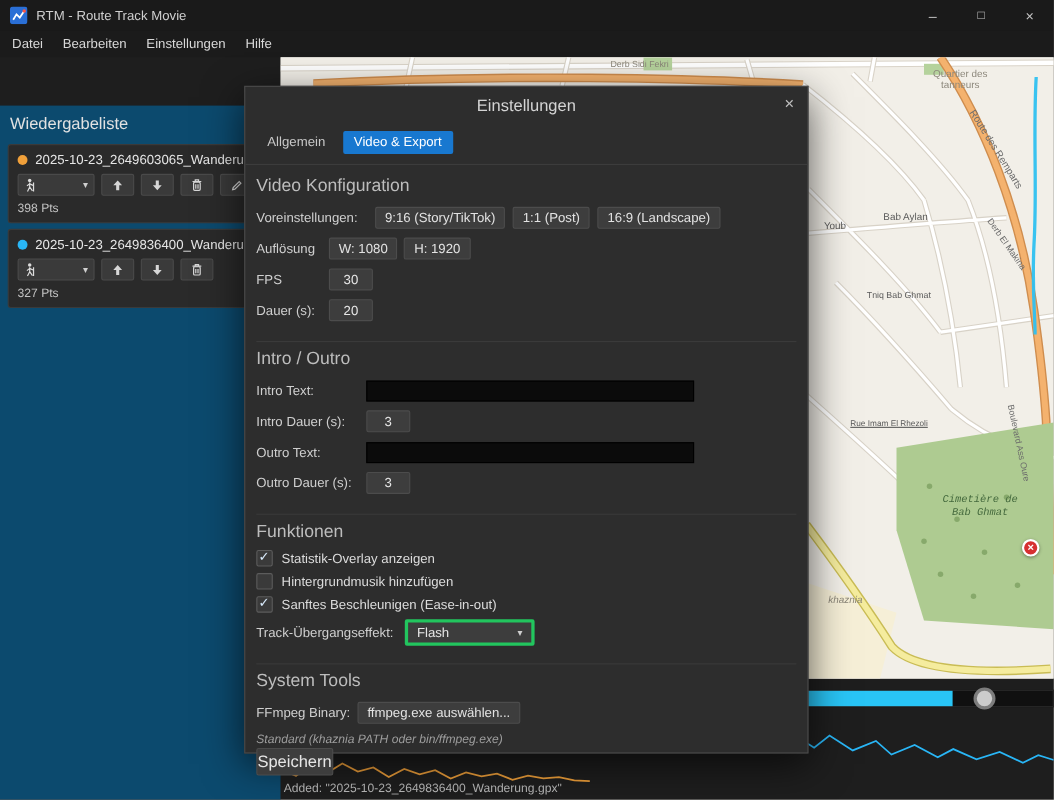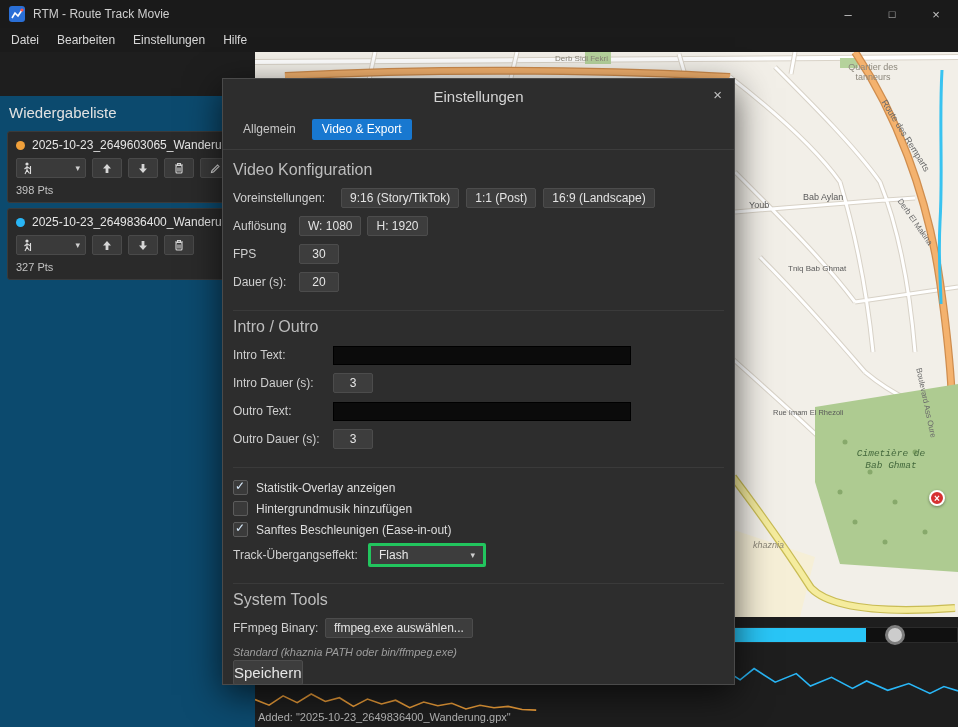--- a/index.html
+++ b/index.html
@@ -221,21 +221,21 @@
     <path d="M687,18 C684,70 688,120 685,170 C683,210 686,235 686,252" stroke="#2ec0f0" stroke-width="3" fill="none" opacity="0.95"></path>
   </svg>
 
   <div class="map-label area" style="left:583px;top:10px;width:70px;">Quartier des tanneurs</div>
   <div class="map-label rot58" style="left:633px;top:46px;color:#6b6b6b;">Route des Remparts</div>
   <div class="map-label small" style="left:300px;top:2px;color:#8a8578;">Derb Sidi Fekri</div>
   <div class="map-label" style="left:548px;top:140px;">Bab Aylan</div>
   <div class="map-label" style="left:494px;top:148px;">Youb</div>
   <div class="map-label small" style="left:533px;top:212px;">Tniq Bab Ghmat</div>
   <div class="map-label small rot55" style="left:648px;top:145px;color:#6b6b6b;">Derb El Makina</div>
-  <div class="map-label small" style="left:518px;top:356px;font-size:7.5px;">Rue Imam El Rhezoli</div>
+  <div class="map-label small" style="left:518px;top:328px;font-size:7.5px;text-decoration:underline;">Rue Imam El Rhezoli</div>
   <div class="map-label small rot78" style="left:668px;top:315px;color:#6b6b6b;">Boulevard Ass Oure</div>
   <div class="map-label green" style="left:600px;top:396px;width:72px;font-size:9.5px;line-height:12px;font-family:Liberation Mono, monospace;">Cimetière de Bab Ghmat</div>
   <div class="map-label" style="left:498px;top:488px;color:#8a8578;font-style:italic;">khaznia</div>
 
   <div class="map-marker" style="left:674px;top:438px;">×</div>
 </div>
 
 <div class="timeline">
   <div class="timeline-track">
     <div class="timeline-fill" style="width: 87%;"></div>
@@ -301,20 +301,21 @@
         <span class="lbl w100">Outro Text:</span>
         <input class="text-input" value="" style="">
       </div>
       <div class="frow">
         <span class="lbl w100">Outro Dauer (s):</span>
         <span class="spin">3</span>
       </div>
     </div>
 
     <div class="sec">
+      <h2 class="section-title">Funktionen</h2>
       <div class="chk-row">
         <span class="chk checked"></span>
         <span>Statistik-Overlay anzeigen</span>
       </div>
       <div class="chk-row">
         <span class="chk"></span>
         <span>Hintergrundmusik hinzufügen</span>
       </div>
       <div class="chk-row">
         <span class="chk checked"></span>

